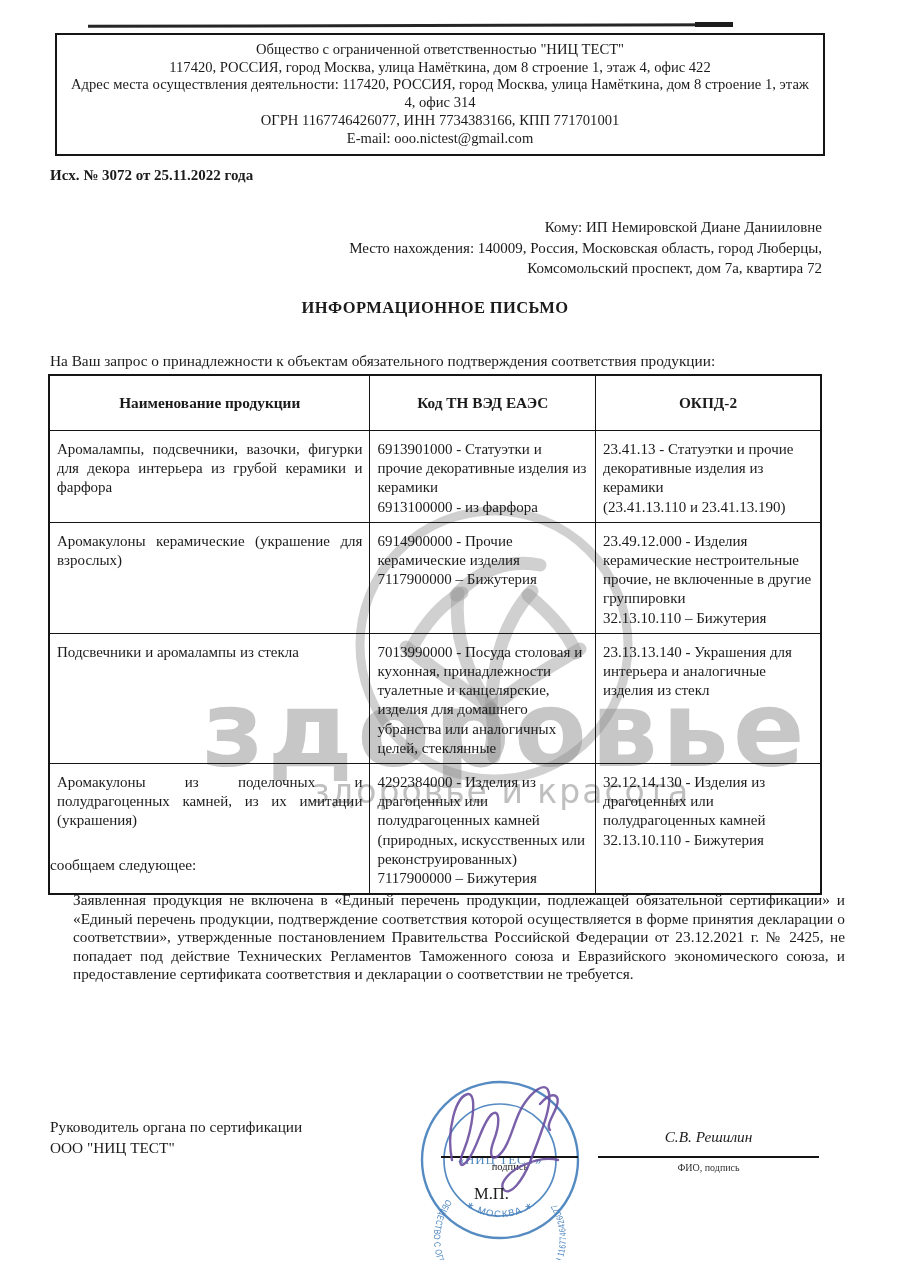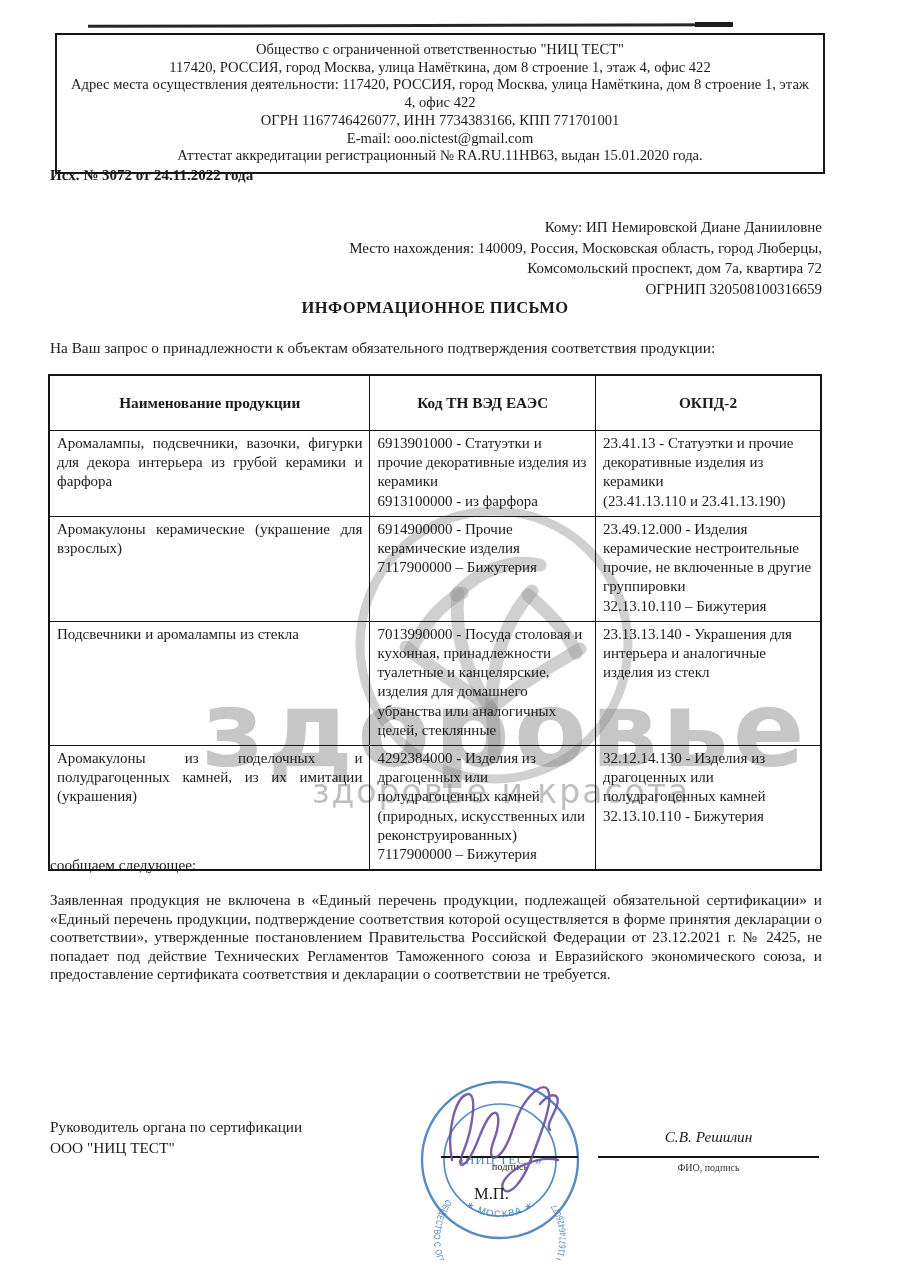--- a/index.html
+++ b/index.html
@@ -49,44 +49,44 @@
   .ref-line{left:50px;top:167px;font-size:15px;font-weight:bold;}
   .recipient{
     left:280px;top:217px;width:542px;
     text-align:right;
     font-size:15px;line-height:20.5px;
   }
   .doc-title{
     left:48px;top:298px;width:774px;
     text-align:center;font-weight:bold;font-size:16.5px;letter-spacing:0.4px;
   }
-  .intro{left:50px;top:339px;width:774px;font-size:15.3px;}
+  .intro{left:50px;top:352px;width:774px;font-size:15.3px;}
   
   .tbl-wrap{left:48px;top:374px;width:774px;}
   table.products{
     width:774px;border-collapse:collapse;
     border:2.5px solid #151515;
     font-size:15px;line-height:19.2px;
   }
   table.products th{
     border:1.6px solid #151515;
     font-size:15.3px;font-weight:bold;
     height:40px;text-align:center;vertical-align:middle;
     padding:7px 4px;
   }
   table.products td{
     border:1.6px solid #151515;
     vertical-align:top;
-    padding:3px 7px 5px 7px;
+    padding:9px 7px 5px 7px;
   }
   td.cell-name{text-align:justify;white-space:pre-line;}
   td.cell-tnved,td.cell-okpd{text-align:left;white-space:pre-line;}
   
   .closing-intro{left:50px;top:856px;font-size:15.3px;}
-  .para{width:772px;text-align:justify;font-size:15.3px;line-height:18.6px;}
+  .para{width:772px;text-align:justify;font-size:15.3px;line-height:18.6px;margin-left:23px;}
   .para1{left:50px;top:891px;}
   .para2{left:50px;top:1029px;}
   
   .role{left:50px;top:1116px;font-size:15.3px;line-height:21px;}
   .sig-line{height:2px;background:#141414;}
   .sig-line-left{left:441px;top:1156px;width:137px;z-index:4;}
   .sig-line-right{left:598px;top:1156px;width:221px;z-index:4;}
   .sign-caption{left:445px;top:1161px;width:130px;text-align:center;font-size:10.5px;z-index:4;}
   .seal-caption{left:474px;top:1184px;font-size:16.5px;z-index:5;}
   .name{left:598px;top:1128px;width:221px;text-align:center;font-size:15.3px;font-style:italic;}
@@ -118,32 +118,30 @@
   <div class="abs wm wm-tagline">здоровье и красота</div>
 
   <div class="content">
 
     <div class="abs scanline"></div>
     <div class="abs scanline-blob"></div>
 
     <div class="abs letterhead">
       <div>Общество с ограниченной ответственностью "НИЦ ТЕСТ"</div>
       <div>117420, РОССИЯ, город Москва, улица Намёткина, дом 8 строение 1, этаж 4, офис 422</div>
-      <div>Адрес места осуществления деятельности: 117420, РОССИЯ, город Москва, улица Намёткина, дом 8 строение 1, этаж 4, офис 422</div>
+      <div>Адрес места осуществления деятельности: 117420, РОССИЯ, город Москва, улица Намёткина, дом 8 строение 1, этаж 4, офис 314</div>
       <div>ОГРН 1167746426077, ИНН 7734383166, КПП 771701001</div>
       <div>E-mail: ooo.nictest@gmail.com</div>
-      <div>Аттестат аккредитации регистрационный № RA.RU.11НВ63, выдан 15.01.2020 года.</div>
-    </div>
-
-    <div class="abs ref-line">Исх. № 3072 от 24.11.2022 года</div>
+    </div>
+
+    <div class="abs ref-line">Исх. № 3072 от 25.11.2022 года</div>
 
     <div class="abs recipient">
       <div>Кому: ИП Немировской Диане Данииловне</div>
       <div>Место нахождения: 140009, Россия, Московская область, город Люберцы, Комсомольский проспект, дом 7а, квартира 72</div>
-      <div>ОГРНИП 320508100316659</div>
     </div>
 
     <div class="abs doc-title">ИНФОРМАЦИОННОЕ ПИСЬМО</div>
 
     <div class="abs intro">На Ваш запрос о принадлежности к объектам обязательного подтверждения соответствия продукции:</div>
 
     <div class="abs tbl-wrap">
       <table class="products">
         <colgroup>
             <col style="width:322px">

